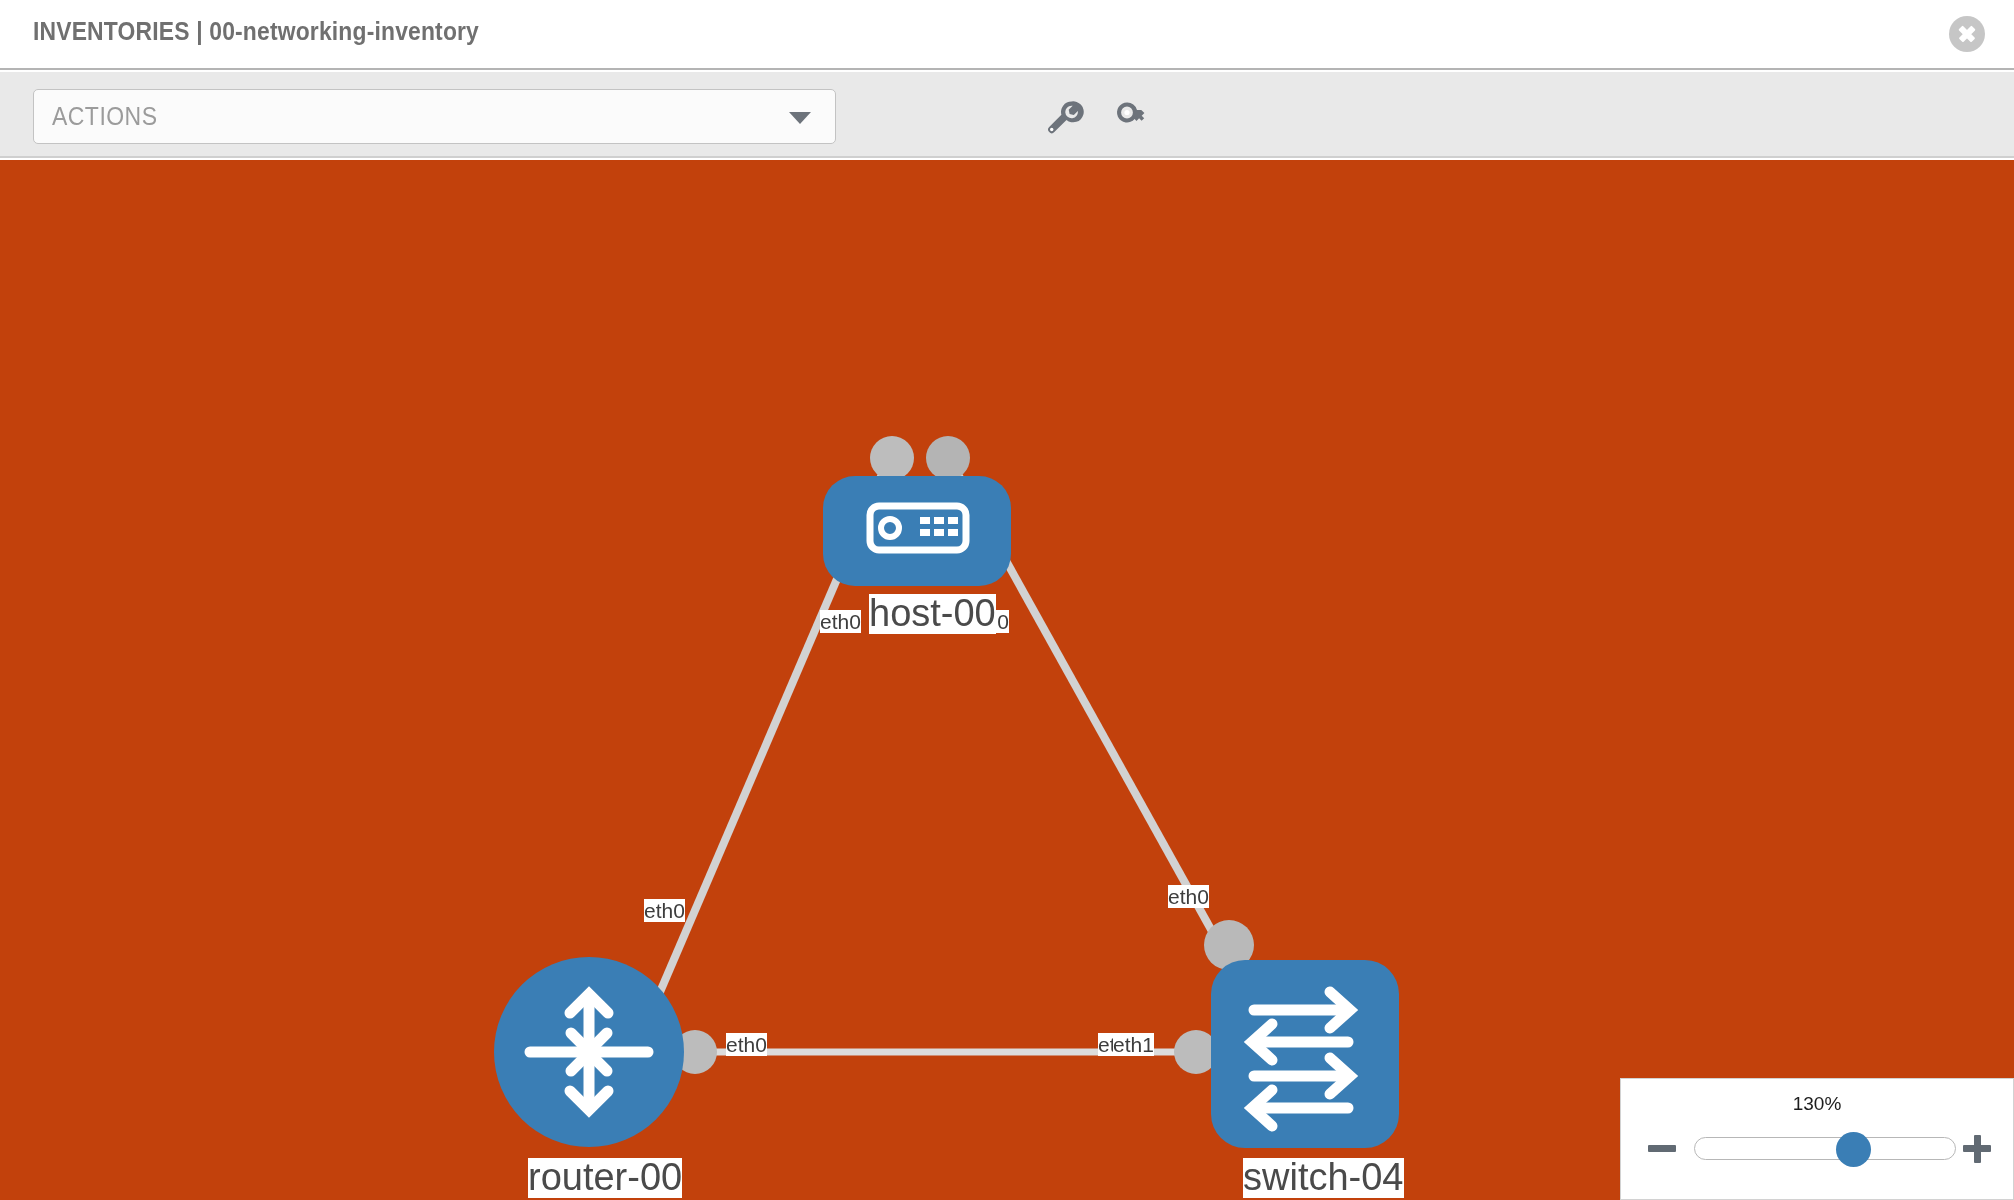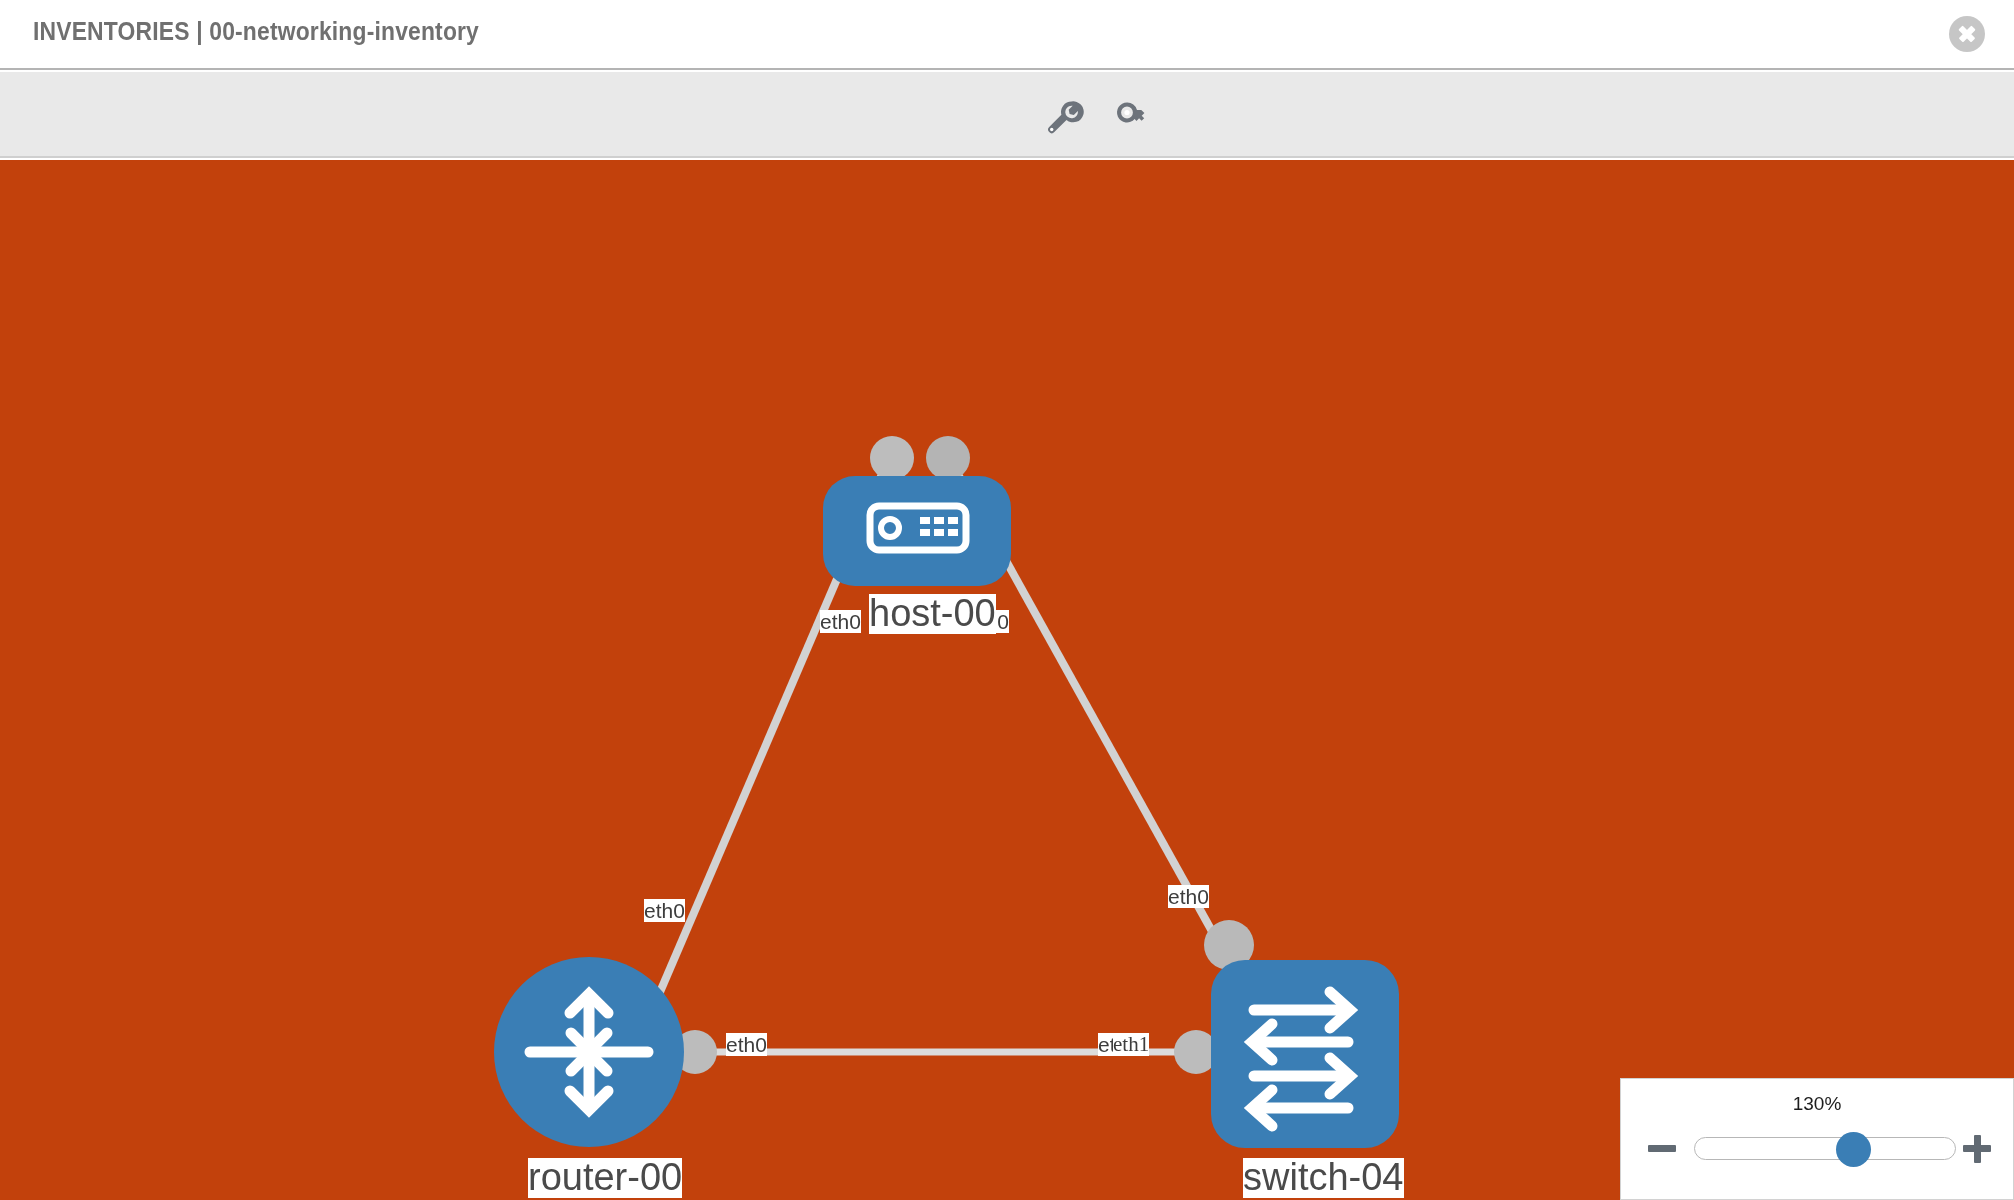--- a/index.html
+++ b/index.html
@@ -233,20 +233,24 @@
 
   <div class="header">
     <div class="header-title">INVENTORIES | 00-networking-inventory</div>
     <button class="close-btn">
       <span class="x"></span>
     </button>
   </div>
 
   <div class="toolbar">
 
+    <div class="actions-select">
+      <span class="label">ACTIONS</span>
+      <span class="caret"></span>
+    </div>
 
     <div class="tool-icon wrench">
       <svg width="44" height="44" viewBox="0 0 44 44" aria-hidden="true">
         <g fill="#6d737b">
           <path d="M31.5 7.5a10.5 10.5 0 0 0-10.1 13.3L9.2 33a3.6 3.6 0 1 0 5.1 5.1l12.2-12.2A10.5 10.5 0 1 0 31.5 7.5zm0 4.2a6.3 6.3 0 0 1 1.2.12l-4.0 4.0 .9 4.2 4.2 .9 4.0-4.0a6.3 6.3 0 1 1-6.3-5.22z"></path>
           <circle cx="11.7" cy="35.5" r="1.7" fill="#ffffff"></circle>
         </g>
       </svg>
     </div>
 
@@ -337,21 +341,21 @@
     <span class="node-label name" style="left:869px; top:434px;">host-00</span>
 
     <span class="edge-label" style="left:644px; top:739px;">eth0</span>
 
     <span class="edge-label" style="left:1168px; top:725px;">eth0</span>
 
     <span class="edge-label" style="left:726px; top:873px;">eth0</span>
 
     <span class="edge-label" style="left:1098px; top:873px;">eth0</span>
 
-    <span class="edge-label" style="left:1113px; top:873px;font-family:Liberation Serif, serif;">eth1</span>
+    <span class="edge-label" style="left:1113px; top:873px;">eth1</span>
 
     <span class="node-label name" style="left:528px; top:998px;">router-00</span>
 
     <span class="node-label name" style="left:1243px; top:998px;">switch-04</span>
   </div>
 
   <div class="zoom-panel">
     <div class="zoom-value">130%</div>
     <div class="zoom-minus"></div>
     <div class="zoom-track">

